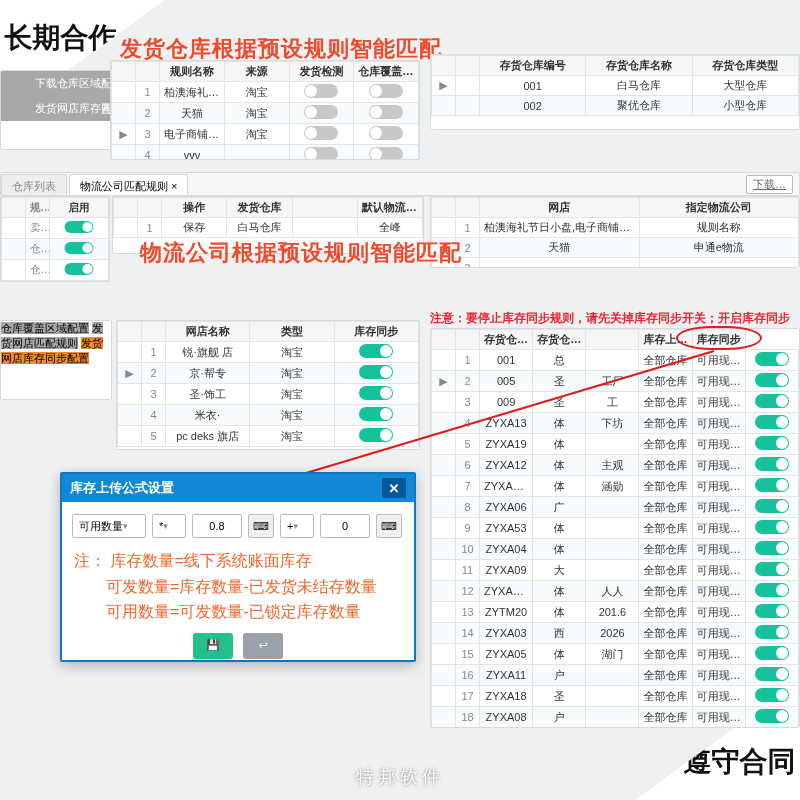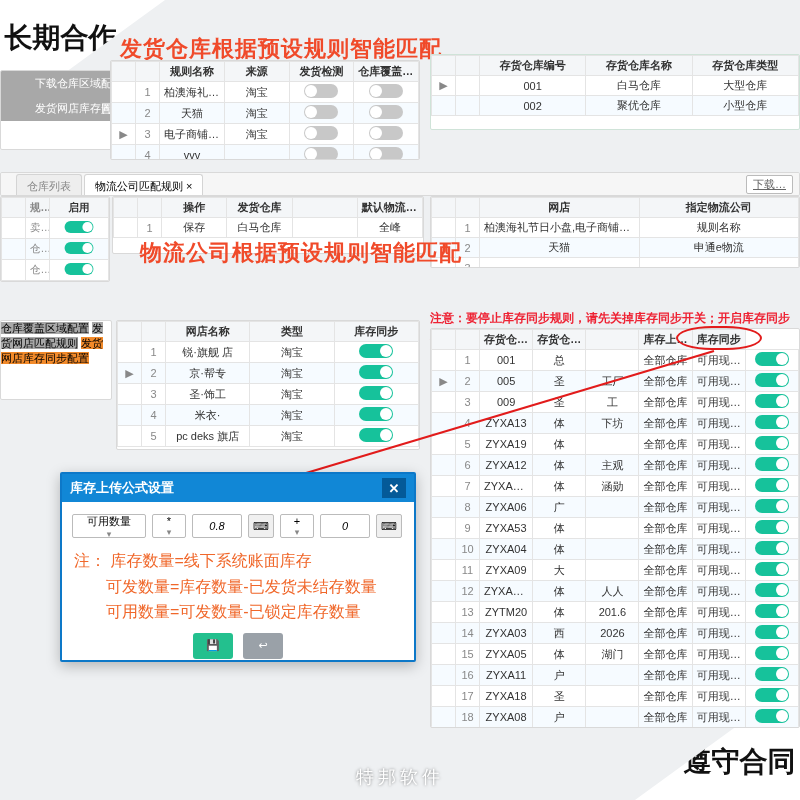--- a/index.html
+++ b/index.html
@@ -35,21 +35,21 @@
   #p1-sidebar { top: 70px; left: 0; width: 112px; height: 80px; }
   #p1-sidebar .sbtn{display:block;height:26px;line-height:26px;font-size:11px;color:#fff;text-align:right;margin: -1px; padding-left: 26px;}
   .sbtn.orange{background:#f28a2a;} .sbtn.grey{background:#a8a8a8;}
   #p1-left { top: 60px; left: 110px; width: 310px; height: 100px; }
   #p1-right { top: 54px; left: 430px; width: 370px; height: 76px; border:1px solid #cfe3d8;}
   .mini{width:22px;height:22px;border:1px solid #bbb;background:#5bb567;color:#fff;display:flex;align-items:center;justify-content:center;font-weight:700;border-radius:2px;}
   #hl1{top:34px;left:120px;}
 
   
   #p2-tabs{top:172px;left:0;width:800px;height:24px;}
-  #p2-tabs .tabbar{height:24px;background:#f6f6f6;border-bottom:1px solid #d4d4d4;display:flex;align-items:center;padding-left:15px;gap:2px;}
+  #p2-tabs .tabbar{height:24px;background:#f6f6f6;border-bottom:1px solid #d4d4d4;display:flex;align-items:center;padding-left:0;gap:2px;}
   .tab{height:22px;line-height:22px;padding:0 10px;border:1px solid #d4d4d4;border-bottom:none;background:#fff;border-radius:3px 3px 0 0;}
   .tab.inactive{background:#eee;color:#888;}
   .dlbtn{position:absolute;right:6px;top:2px;border:1px solid #bbb;background:#fff;color:#666;padding:1px 6px;border-radius:2px;text-decoration:underline;}
 
   #p2-left{top:196px;left:0;width:110px;height:86px;}
   #p2-left th,#p2-left td{font-size:10.5px;}
   #p2-left .toggle{transform:scale(.85);}
   #p2-mid{top:196px;left:112px;width:312px;height:58px;}
   #p2-right{top:196px;left:430px;width:370px;height:72px;}
   #p2-iconcol{top:258px;left:0;width:64px;height:22px;display:flex;gap:3px;}
@@ -65,23 +65,23 @@
   
   .callout-ellipse{position:absolute;top:326px;left:676px;width:86px;height:24px;border:2.5px solid #e21b1b;border-radius:50%/60%;pointer-events:none;}
   .callout-line{position:absolute;top:349px;left:262px;width:454px;height:140px;pointer-events:none;}
 
   
   .dialog{position:absolute;top:472px;left:60px;width:356px;height:190px;border:2px solid #0d78c8;background:#fff;box-shadow:0 4px 14px rgba(0,0,0,.25);border-radius:2px;}
   .dialog .titlebar{height:28px;background:#1187d6;color:#fff;display:flex;align-items:center;padding:0 8px;font-size:13px;font-weight:600;}
   .dialog .titlebar .x{margin-left:auto;width:24px;height:20px;background:#045a98;display:flex;align-items:center;justify-content:center;font-weight:700;}
   .dialog .row1{display:flex;gap:6px;padding:12px 10px 6px 10px;align-items:center;}
   .inp,.sel{height:24px;border:1px solid #bbb;border-radius:2px;padding:0 6px;background:#fff;display:flex;align-items:center;}
-  .sel{width:74px;justify-content:center;flex-direction:column;}
+  .sel{width:74px;justify-content:flex-start;}
   .sel .caret{font-size:9px;color:#888;}
-  .inp{width:50px;justify-content:center;font-style:italic;}
+  .inp{width:50px;justify-content:center;}
   .kbd{width:26px;height:24px;border:1px solid #bbb;background:#f0f0f0;display:flex;align-items:center;justify-content:center;border-radius:2px;}
   .dialog .note{padding:4px 12px 0 12px;color:#f0672a;font-size:16px;line-height:1.6;}
   .dialog .actions{display:flex;gap:10px;justify-content:center;padding-top:8px;}
   .actbtn{width:40px;height:26px;border-radius:3px;display:flex;align-items:center;justify-content:center;color:#fff;}
   .actbtn.save{background:#23c08e;} .actbtn.cancel{background:#9aa1a8;}
 
   svg{display:block;}
 </style>
 </head>
 <body>

